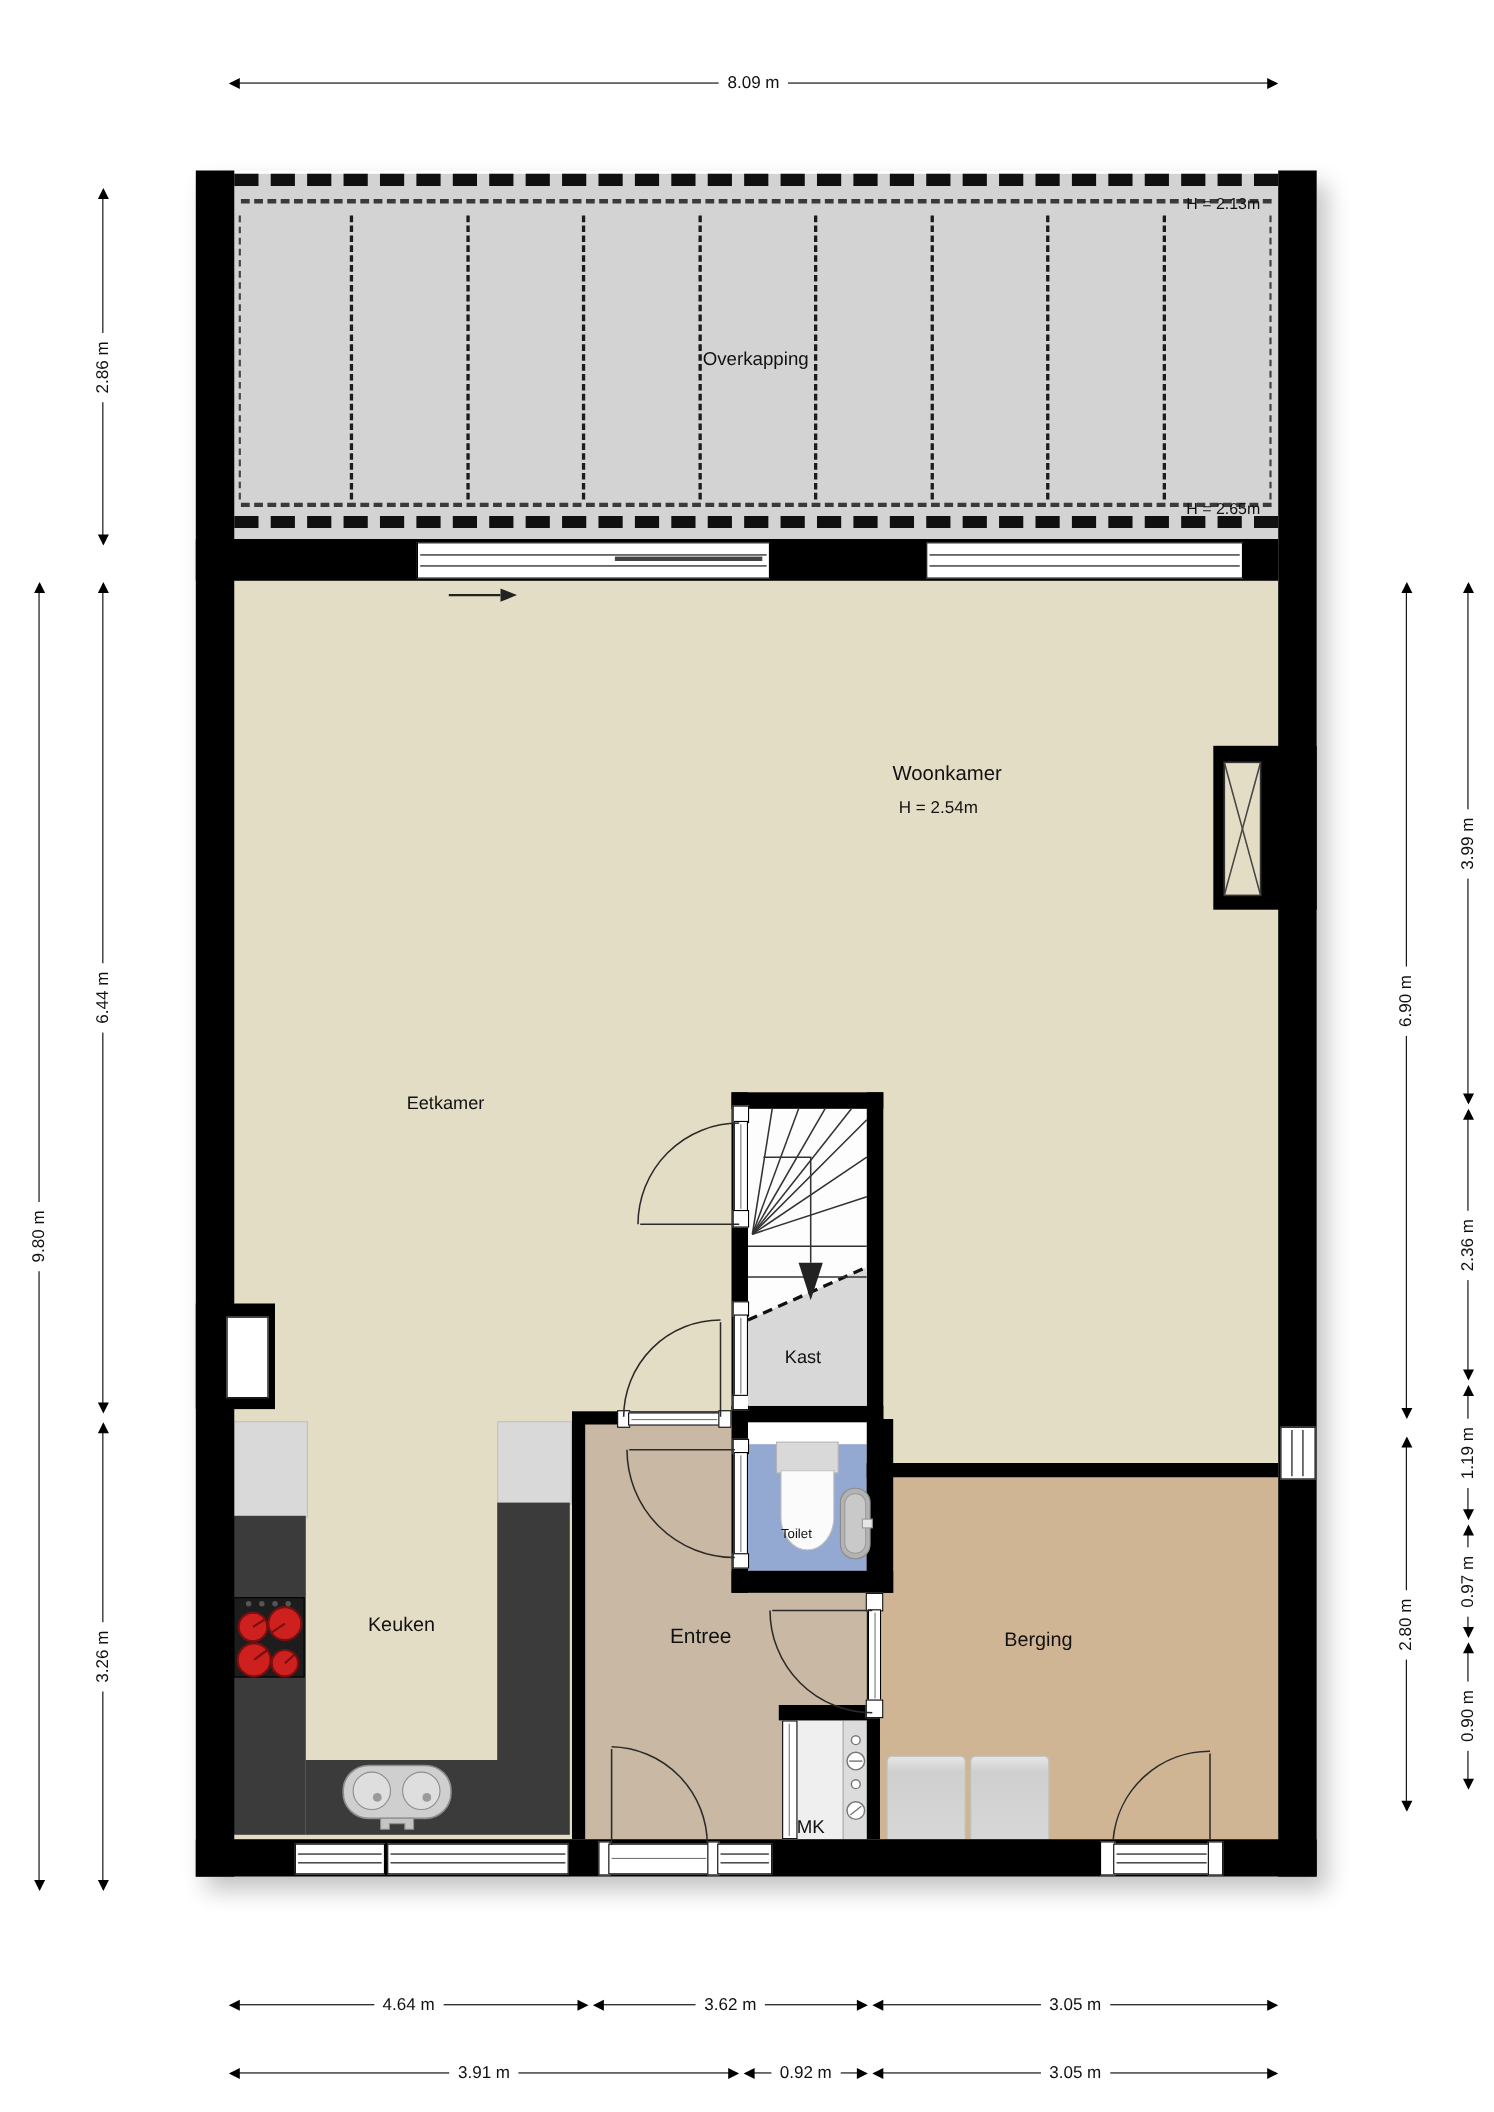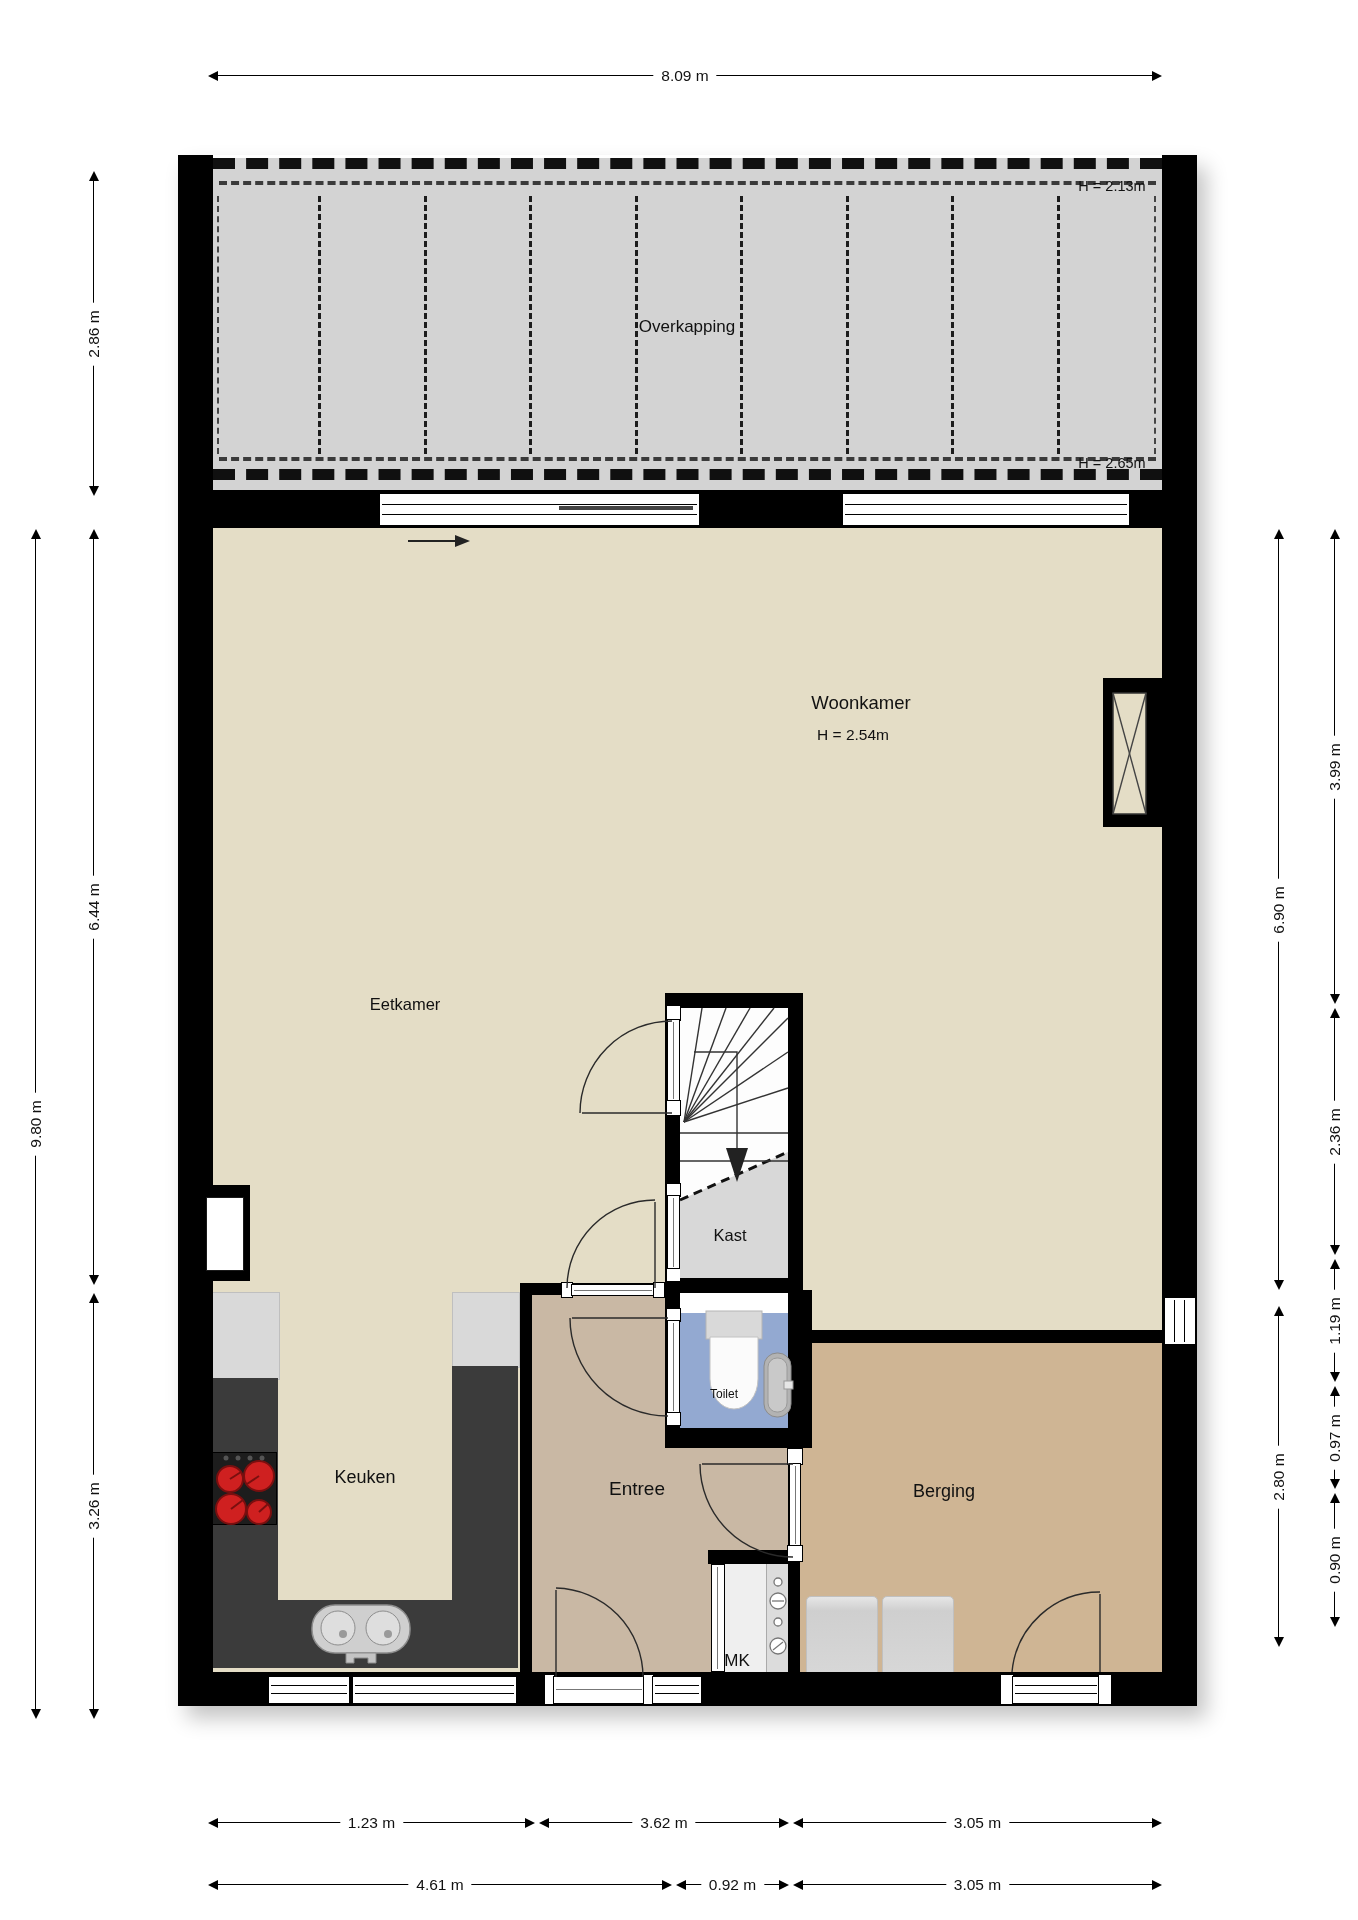--- a/index.html
+++ b/index.html
@@ -326,37 +326,37 @@
   </div>
   <div class="dimv" style="left:1334px;top:1495px;height:130px;">
     <i class="a1"></i>
       <i class="a2"></i>
       <span>0.90 m</span>
   </div>
 
   <div class="dimh" style="left:210px;top:1822px;width:323px;">
     <i class="a1"></i>
       <i class="a2"></i>
-      <span>1.23 m</span>
+      <span>4.64 m</span>
   </div>
   <div class="dimh" style="left:541px;top:1822px;width:246px;">
     <i class="a1"></i>
       <i class="a2"></i>
       <span>3.62 m</span>
   </div>
   <div class="dimh" style="left:795px;top:1822px;width:365px;">
     <i class="a1"></i>
       <i class="a2"></i>
       <span>3.05 m</span>
   </div>
 
   <div class="dimh" style="left:210px;top:1884px;width:460px;">
     <i class="a1"></i>
       <i class="a2"></i>
-      <span>4.61 m</span>
+      <span>3.91 m</span>
   </div>
   <div class="dimh" style="left:678px;top:1884px;width:109px;">
     <i class="a1"></i>
       <i class="a2"></i>
       <span>0.92 m</span>
   </div>
   <div class="dimh" style="left:795px;top:1884px;width:365px;">
     <i class="a1"></i>
       <i class="a2"></i>
       <span>3.05 m</span>

